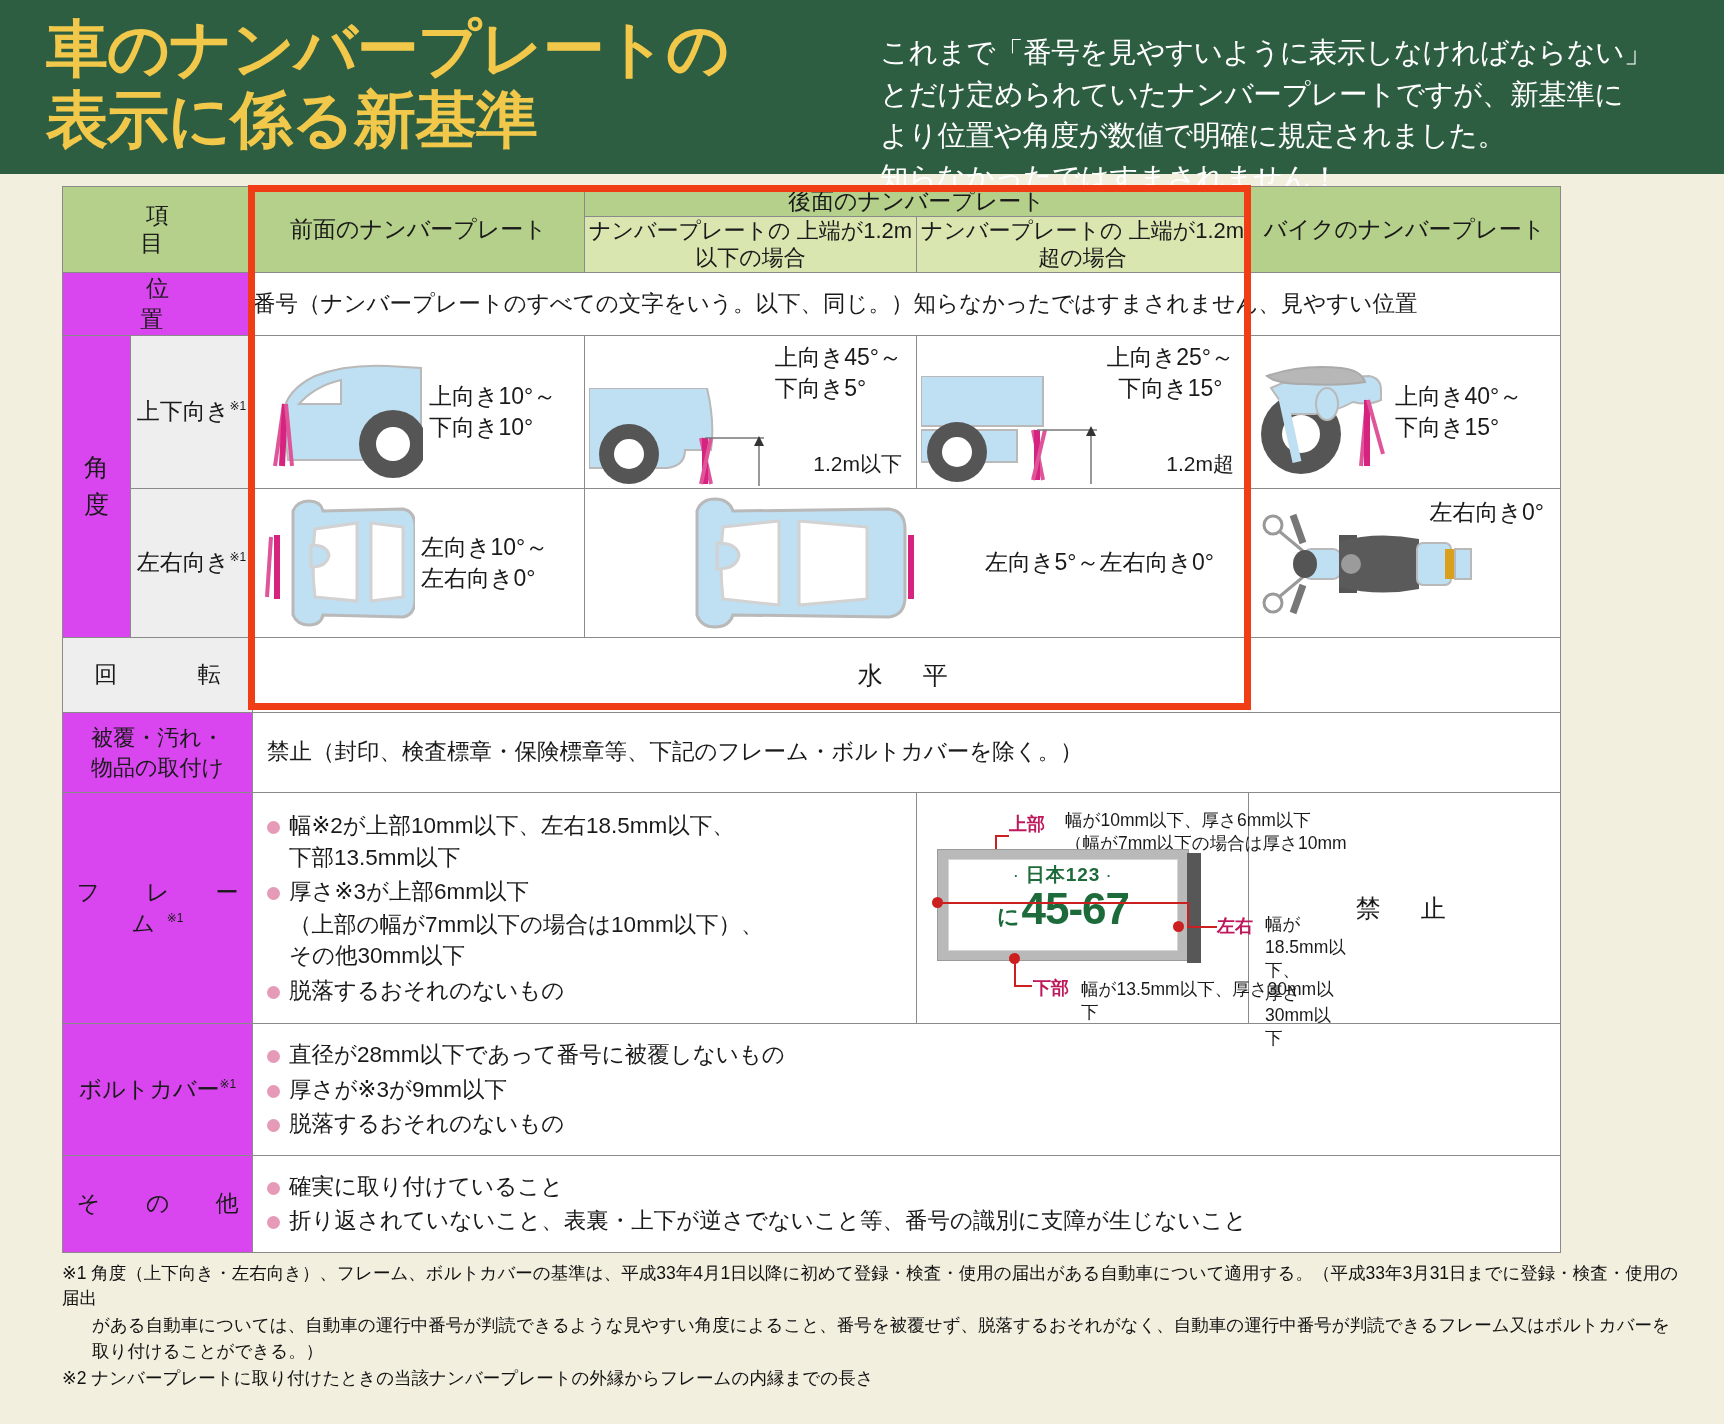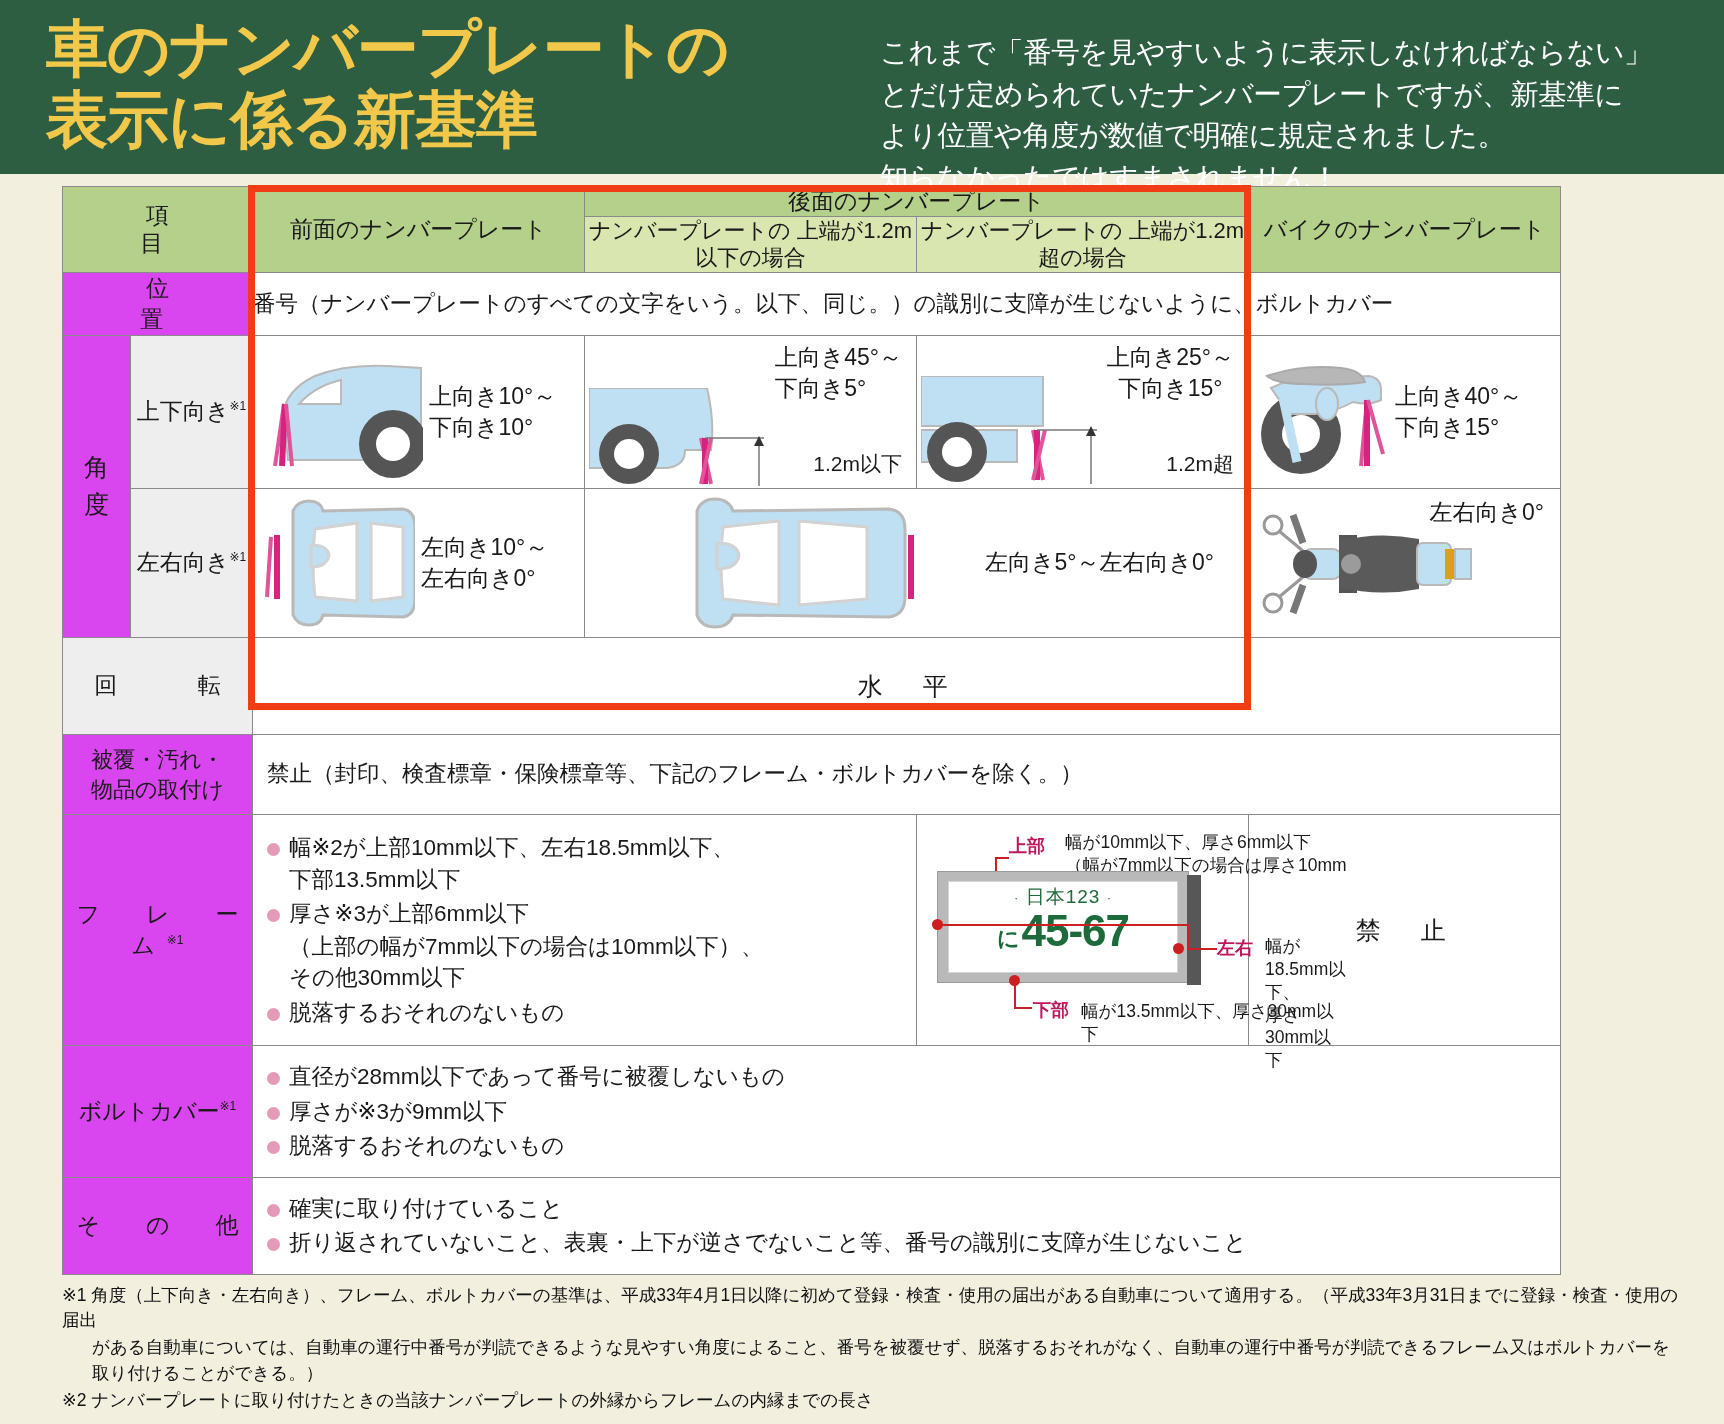--- a/index.html
+++ b/index.html
@@ -119,21 +119,21 @@
   .plate-side{
     position:absolute;left:270px;top:40px;width:14px;height:110px;
     background:#575757;
   }
   .plate-face{
     position:absolute;left:31px;top:46px;width:228px;height:90px;
     background:#ffffff;border:1px solid #d5d5d5;
     overflow:hidden;
   }
   .plate-top{
-    text-align:center;color:#1d6b3a;font-weight:normal;font-size:19px;
+    text-align:center;color:#1d6b3a;font-weight:bold;font-size:19px;
     letter-spacing:1px;margin-top:2px;
   }
   .plate-bot{
     display:flex;align-items:baseline;justify-content:center;
     color:#1d6b3a;font-weight:bold;
   }
   .plate-kana{font-size:22px;margin-right:2px;}
   .plate-num{font-size:44px;letter-spacing:-1px;line-height:.95;}
   .dotm{font-size:13px;vertical-align:middle;}
 
@@ -179,21 +179,21 @@
       </tr>
       <tr>
         <td class="hd2">ナンバープレートの
 上端が1.2m以下の場合</td>
         <td class="hd2">ナンバープレートの
 上端が1.2m超の場合</td>
       </tr>
 
       <tr>
         <td class="rowhead" colspan="2"><span class="spread">位　　　　置</span></td>
-        <td class="lead-cell" colspan="4">番号（ナンバープレートのすべての文字をいう。以下、同じ。）の識別に支障が生じないように、ボルトカバー</td>
+        <td class="lead-cell" colspan="4">番号（ナンバープレートのすべての文字をいう。以下、同じ。）知らなかったではすまされません、見やすい位置</td>
       </tr>
 
       <tr>
         <td class="rowhead" rowspan="2" style="font-size:25px;line-height:1.5">角<br>度</td>
         <td class="rowhead-sub"><span>上下向き</span><span class="sup">※1</span></td>
 
         <td class="diag">
           <div class="diag-inner">
             <div class="diag-art">
               <svg width="170" height="140" viewBox="0 0 170 140">
@@ -363,21 +363,21 @@
                 <rect x="186" y="40" width="10" height="30" fill="#d9a01e"></rect>
                 <rect x="196" y="40" width="16" height="30" fill="#bfdff2" stroke="#b9b9b9" stroke-width="2"></rect>
               </svg>
             </div>
           </div>
         </td>
       </tr>
 
       <tr>
         <td class="rowhead-sub" colspan="2"><span class="spread">回　　転</span></td>
-        <td class="cell center" colspan="4" style="padding:30px 0;font-size:25px;letter-spacing:.3em">水　平</td>
+        <td class="cell center" colspan="4" style="padding:19px 0;font-size:25px;letter-spacing:.3em">水　平</td>
       </tr>
 
       <tr>
         <td class="rowhead" colspan="2" style="white-space:pre-line;font-size:22px;line-height:1.35;padding:10px 8px">被覆・汚れ・
 物品の取付け</td>
         <td class="cell" colspan="4" style="padding:14px">禁止（封印、検査標章・保険標章等、下記のフレーム・ボルトカバーを除く。）</td>
       </tr>
 
       <tr>
         <td class="rowhead" colspan="2"><span class="spread">フ　レ　ー　ム</span><span class="sup">※1</span></td>

